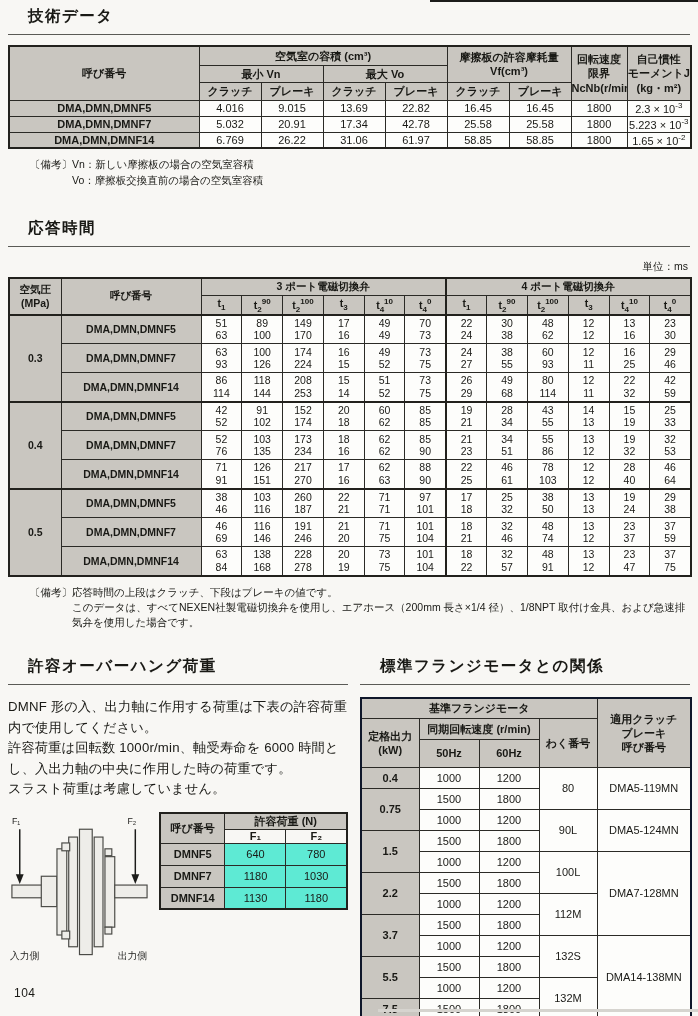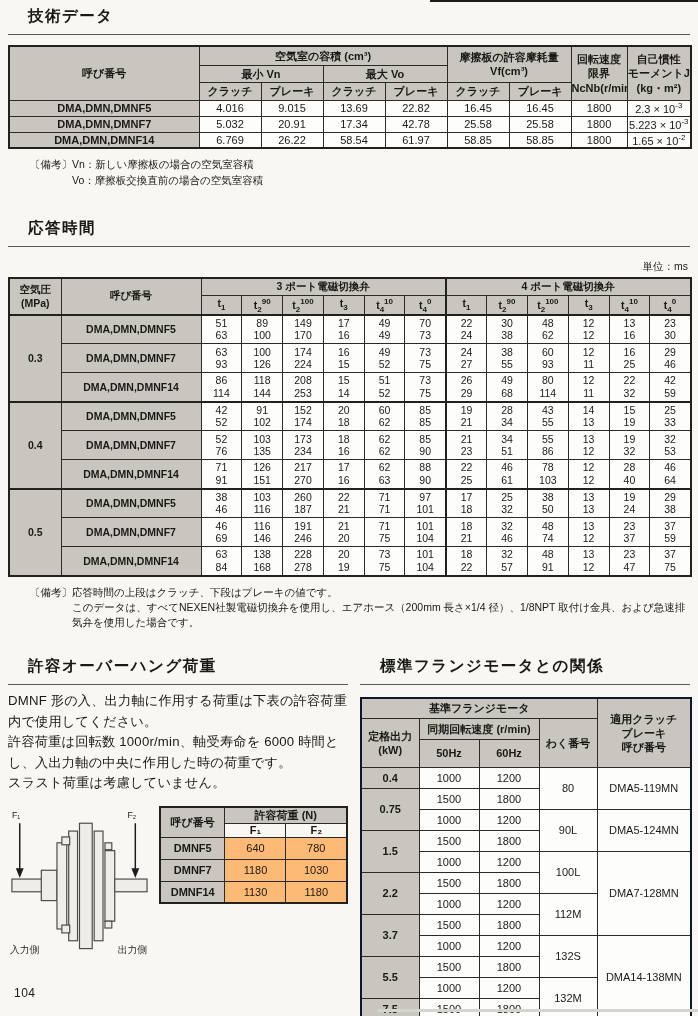--- a/index.html
+++ b/index.html
@@ -47,27 +47,27 @@
   .resp-tbl td.pressure { font-size:11px; }
   .resp-tbl tbody { border-top:2px solid #22211d; }
   .resp-tbl tbody td { background:#fdfdfb; height:29px; line-height:12.5px; padding:1px 0; }
   .resp-tbl tbody td.cell-label { font-size:10.5px; }
   .resp-tbl .sep { border-left:2px solid #22211d; }
 
   
   .bottom { display:flex; gap:12px; margin-top:26px; }
   .col-left { width:340px; }
   .col-right { width:330px; }
-  .para { margin-top:6px; font-size:13.2px; line-height:1.55; letter-spacing:0.2px; }
+  .para { margin-top:12px; font-size:13.2px; line-height:1.55; letter-spacing:0.2px; }
   .para p { margin:0; }
 
   .diagram-row { display:flex; margin-top:12px; align-items:flex-start; gap:8px; }
   .oh-tbl { width:187px; border:2px solid #22211d; font-size:11px; }
   .oh-tbl th { font-weight:bold; height:14px; }
-  .oh-tbl td { height:22px; background:#fdba74; }
+  .oh-tbl td { height:22px; background:#5eead4; }
   .oh-tbl td.cell-label { font-weight:bold; background:#c9c6c0; }
 
   .fl-tbl { width:330px; margin-top:12px; border:2px solid #0f172a; font-size:11px; }
   .fl-tbl th { font-weight:bold; line-height:1.3; padding:1px 0; }
   .fl-tbl thead tr:nth-child(1) th { height:20px; }
   .fl-tbl thead tr:nth-child(2) th { height:21px; }
   .fl-tbl thead tr:nth-child(3) th { height:28px; }
   .fl-tbl thead { border-bottom:1.5px solid #22211d; }
   .fl-tbl tbody td { height:21px; background:#fdfdfb; }
   .fl-tbl tbody td.cell-label { font-weight:bold; background:#c9c6c0; }
@@ -143,21 +143,21 @@
           <td>42.78</td>
           <td>25.58</td>
           <td>25.58</td>
           <td>1800</td>
           <td>5.223 × 10<sup>-3</sup></td>
         </tr>
         <tr>
           <td class="cell-label">DMA,DMN,DMNF14</td>
           <td>6.769</td>
           <td>26.22</td>
-          <td>58.54</td>
+          <td>31.06</td>
           <td>61.97</td>
           <td>58.85</td>
           <td>58.85</td>
           <td>1800</td>
           <td>1.65 × 10<sup>-2</sup></td>
         </tr>
       </tbody>
   </table>
 
   <div class="note">

